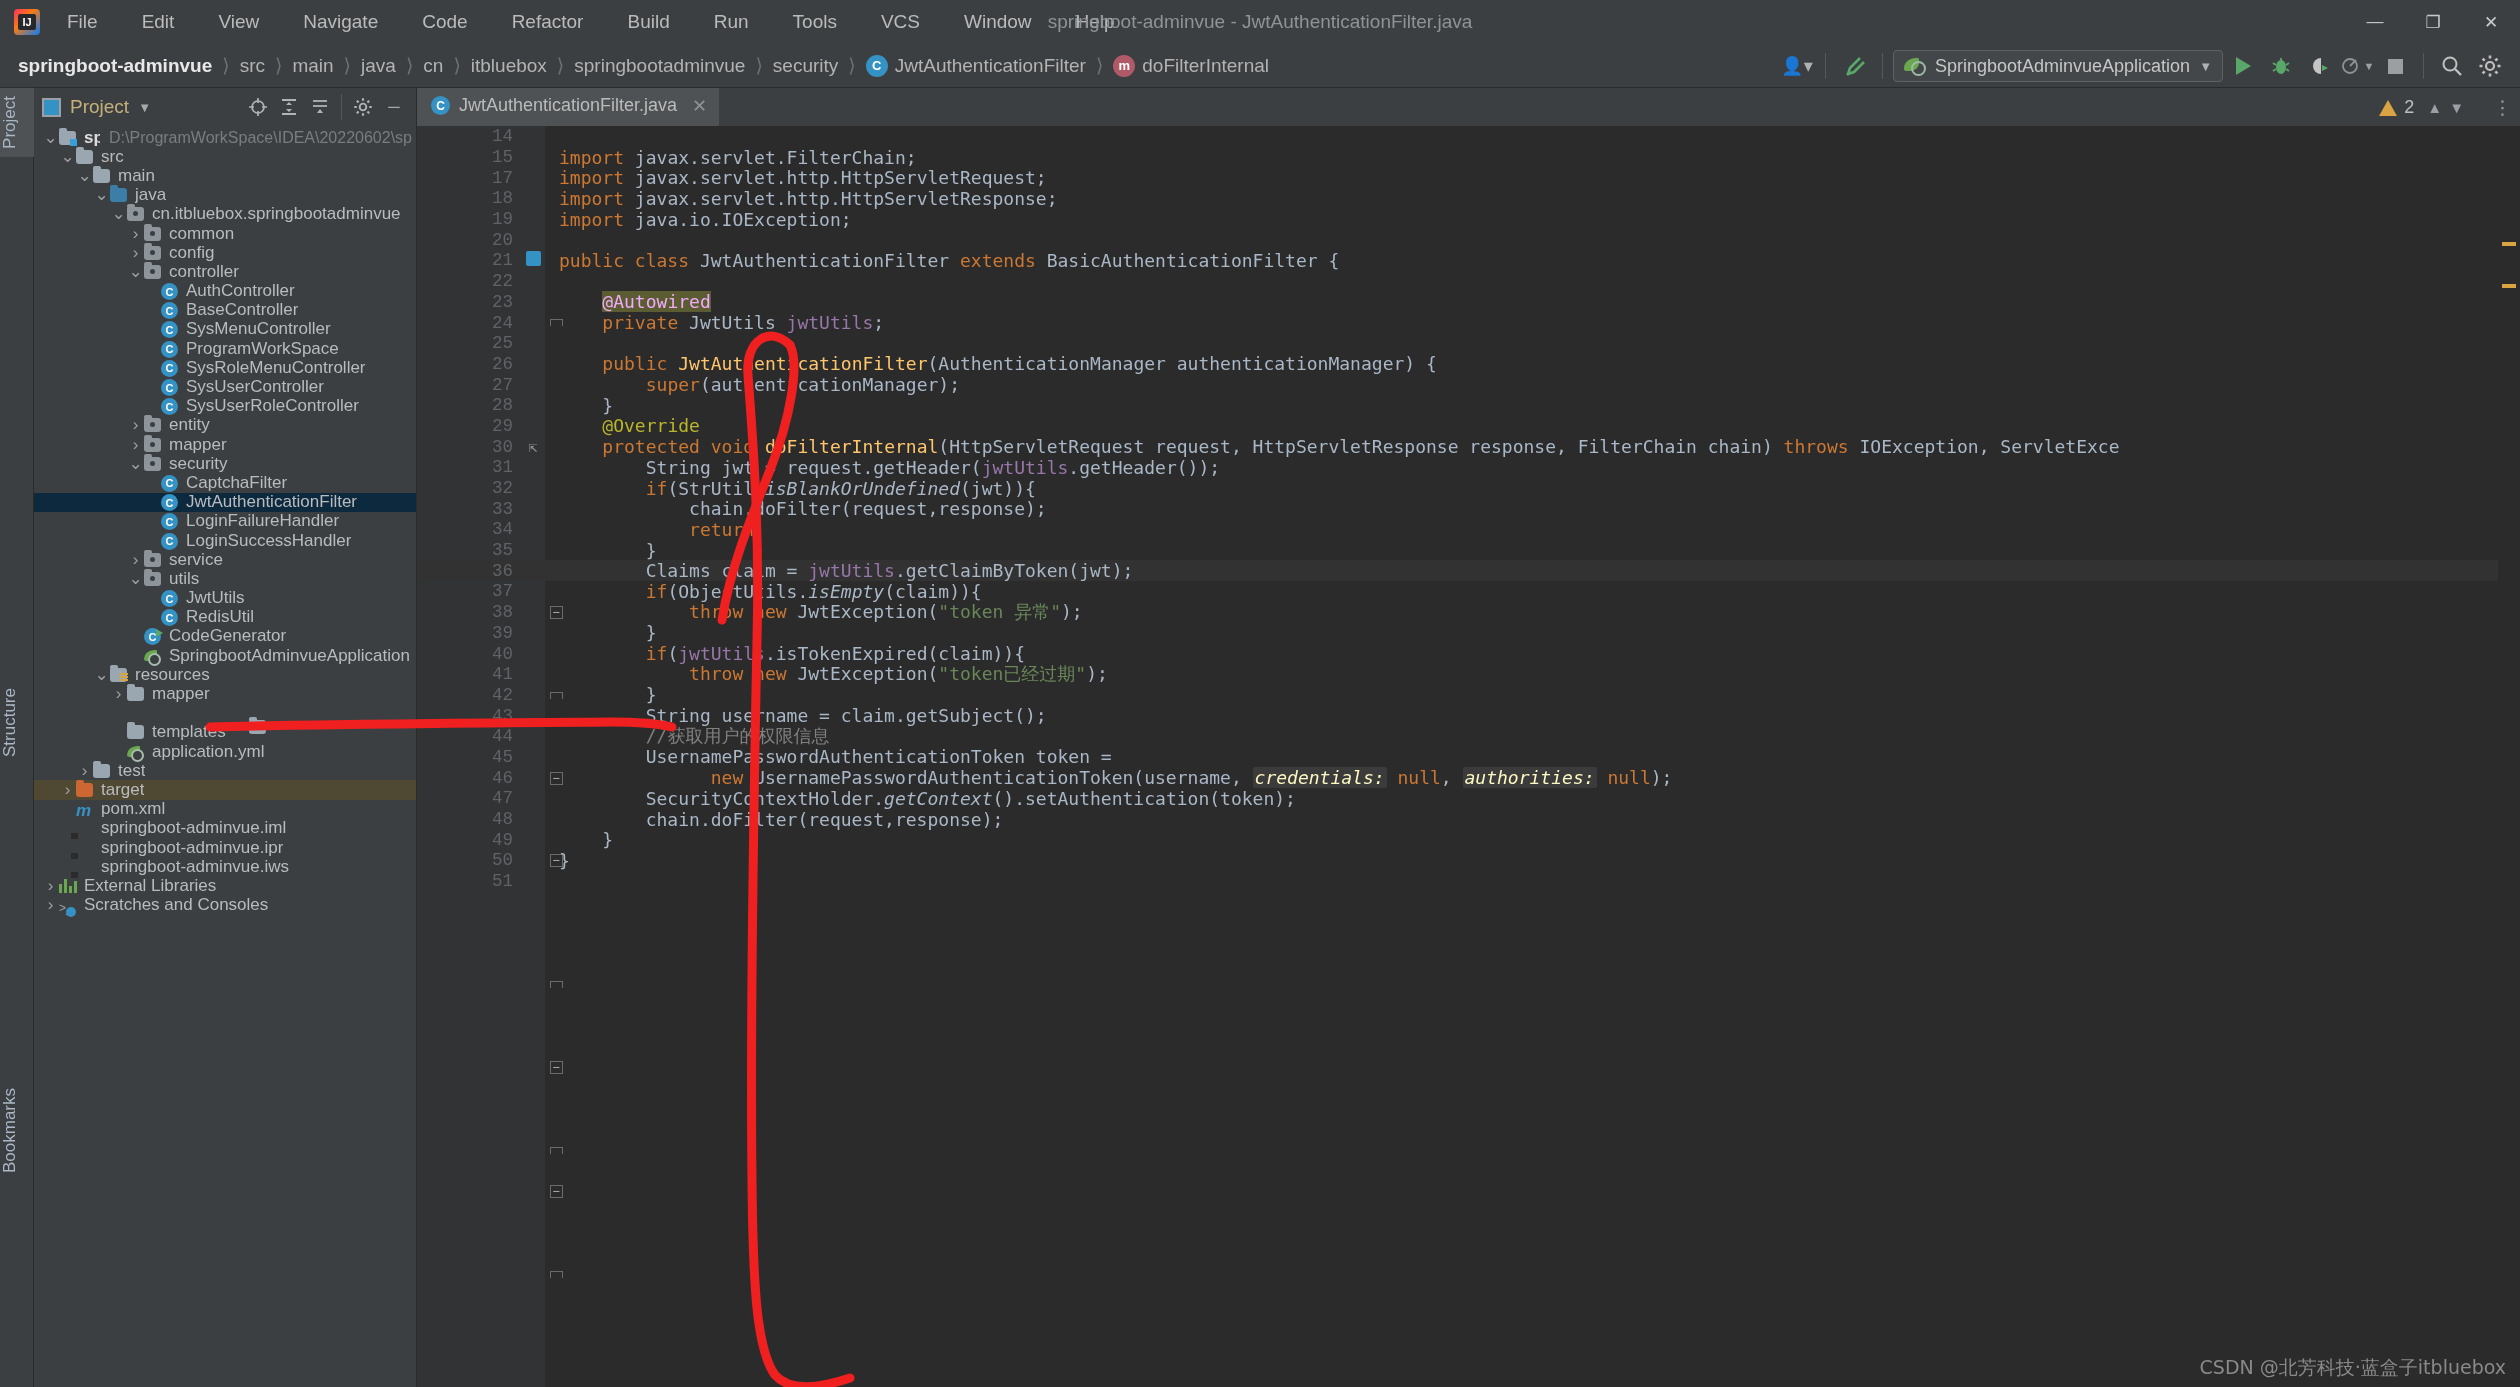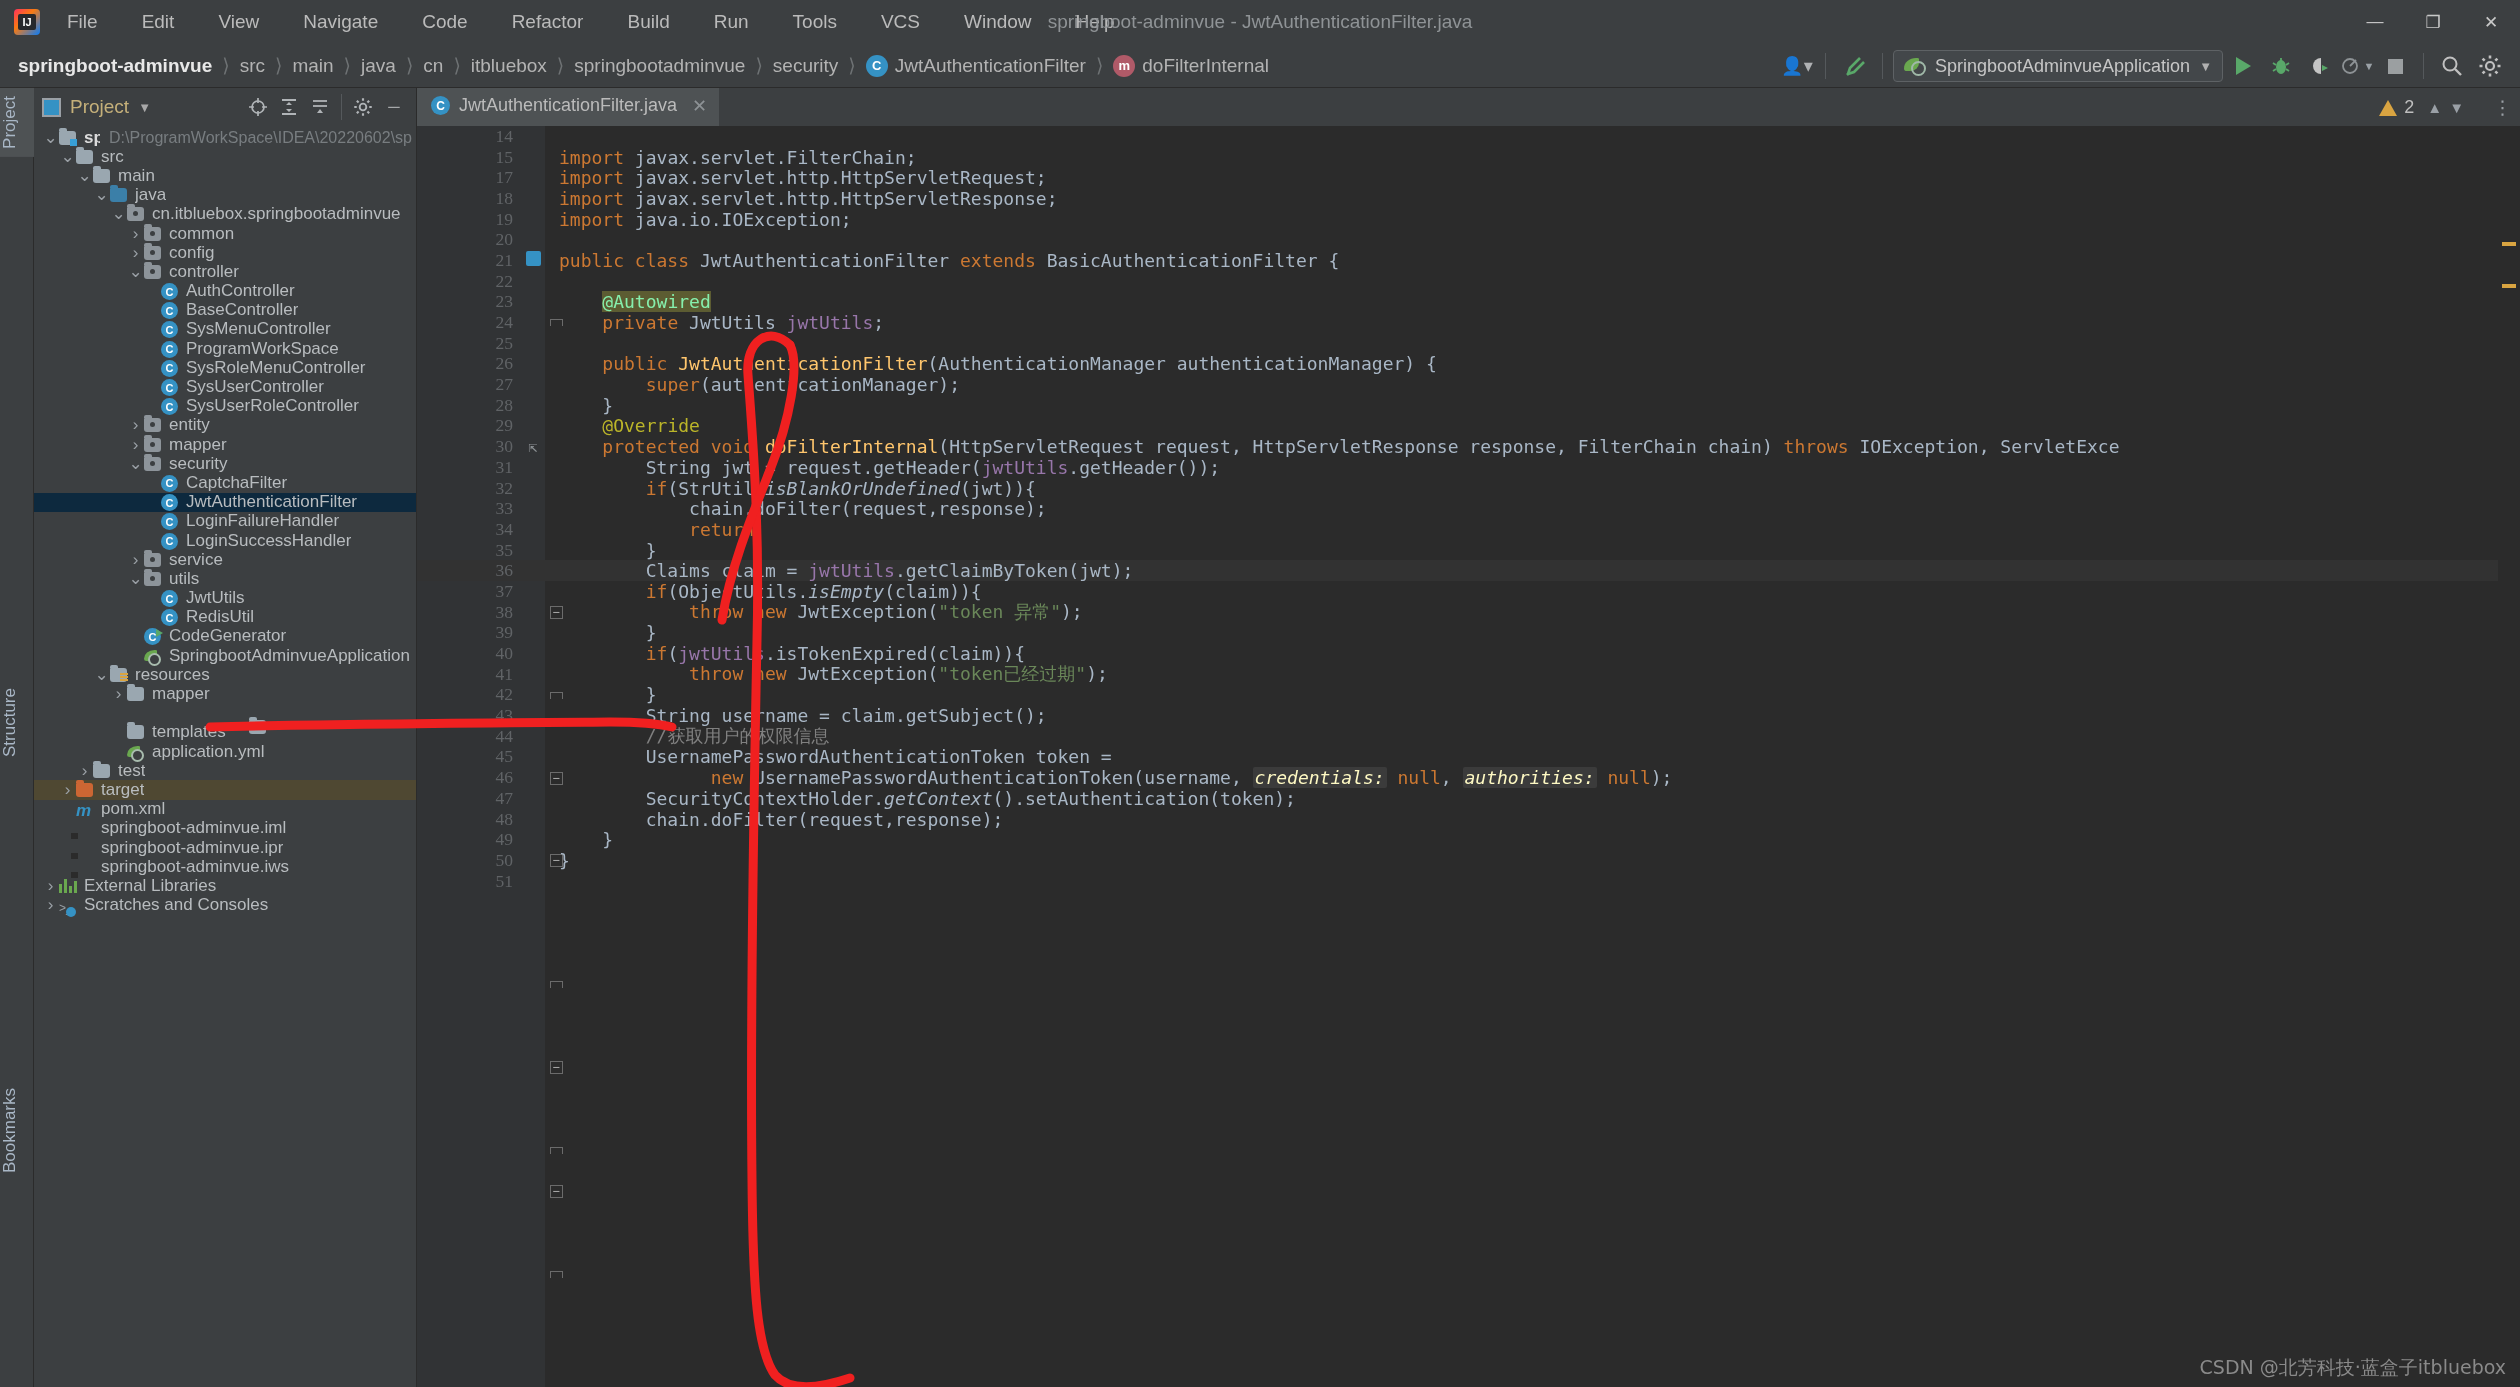--- a/index.html
+++ b/index.html
@@ -262,38 +262,38 @@
     font-family: "DejaVu Sans Mono", monospace; font-size: 18px;
   }
   .cline {
     height: 20.7px; display: flex; align-items: center; position: relative;
     white-space: pre;
   }
   .cline.cur { background: #323232; }
   .lnum {
     width: 104px; text-align: right; padding-right: 8px; color: #606366;
     font-size: 17.5px; flex: 0 0 auto;
-    font-family: Liberation Serif, serif;
+    font-family: Liberation Mono, monospace;
   }
   .gmark {
     width: 24px; flex: 0 0 auto; position: relative; color: #8d9295;
     font-size: 13px; text-align: center;
   }
   .ctext { padding-left: 14px; color: #a9b7c6; }
 
   
   .kw  { color: #cc7832; }
   .str { color: #6a8759; }
   .cmt { color: #808080; }
   .ann { color: #bbb529; }
   .fn  { color: #ffc66d; }
   .fld { color: #9876aa; }
   .stat{ color: #a9b7c6; font-style: italic; }
   .hint{ color: #fef9c3; background:#3b3b3b; font-style:italic; padding:0 2px; border-radius:2px;}
-  .ann-hl { background: #5c5c32; color: #86efac; }
+  .ann-hl { background: #5c5c32; color: #f0abfc; }
 
   
   .fold {
     position: absolute; left: 132px; width: 14px; height: 14px;
     color: #999; font-size: 13px; text-align: center; line-height: 13px;
   }
 
   
   .rightbar {
     position: absolute; right: 0; top: 38px; bottom: 0; width: 22px;

